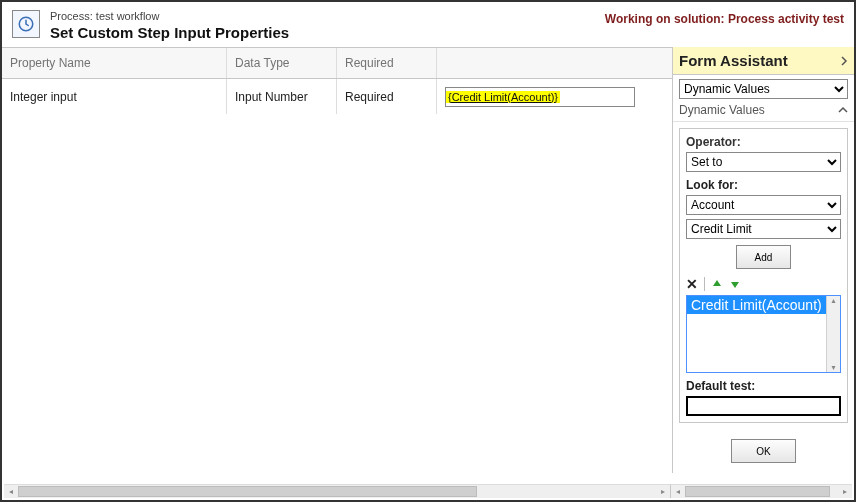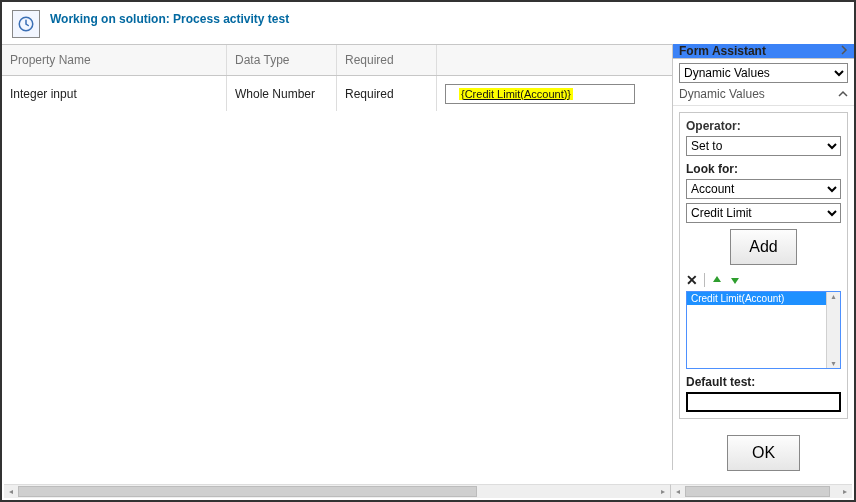--- a/index.html
+++ b/index.html
@@ -38,21 +38,21 @@
   }
   .page-title {
     font-size: 15px;
     font-weight: 600;
     color: #111;
     margin-top: 2px;
   }
   .working-on {
     font-size: 12px;
     font-weight: 600;
-    color: #0369a1;
+    color: #7f1d1d;
     white-space: nowrap;
     padding-top: 2px;
   }
   .main-split {
     display: flex;
     height: calc(100% - 72px);
   }
   .left-panel {
     flex: 1;
     min-width: 0;
@@ -85,40 +85,39 @@
     border-bottom: 1px solid transparent;
   }
   .grid-row .col { padding: 0 8px; font-size: 12px; }
   .value-input-wrap {
     border: 1px solid #888;
     height: 20px;
     width: 190px;
     display: flex;
     align-items: center;
     background: #fff;
-    padding-left: 13px;
   }
   .value-chip {
     background: #ffff00;
     color: #111;
     padding: 0 2px;
     font-size: 11px;
     text-decoration: underline;
   }
   
   .fa-header {
     height: 28px;
-    background: #3b82f6;
+    background: #fef9c3;
     border-bottom: 1px solid #c7c7c7;
     display: flex;
     align-items: center;
     justify-content: space-between;
     padding: 0 6px;
     font-weight: 600;
-    font-size: 12px;
+    font-size: 15px;
   }
   .fa-select {
     width: 100%;
     border: 1px solid #888;
     height: 20px;
     font-size: 12px;
     background: #fff;
   }
   .fa-block {
     padding: 4px 6px 0 6px;
@@ -146,22 +145,22 @@
   .fa-plain-label {
     font-weight: 600;
     font-size: 12px;
     color: #222;
     margin-top: 6px;
     margin-bottom: 3px;
   }
   .btn {
     border: 1px solid #888;
     background: linear-gradient(#fdfdfd, #e6e6e6);
-    height: 36px;
-    font-size: 16px;
+    height: 24px;
+    font-size: 10px;
     cursor: pointer;
     padding: 0 18px;
   }
   .btn-row { text-align: center; margin-top: 6px; }
   .icon-row {
     display: flex;
     align-items: center;
     gap: 6px;
     margin-top: 8px;
   }
@@ -181,21 +180,21 @@
     border: 1px solid #4d90fe;
     height: 78px;
     margin-top: 4px;
     position: relative;
     background: #fff;
     overflow: hidden;
   }
   .list-item-sel {
     background: #1e90ff;
     color: #fff;
-    font-size: 10px;
+    font-size: 14px;
     padding: 1px 4px;
   }
   .scroll-stub {
     position: absolute;
     right: 0; top: 0; bottom: 0;
     width: 14px;
     background: #f0f0f0;
     border-left: 1px solid #d0d0d0;
     display: flex;
     flex-direction: column;
@@ -249,37 +248,44 @@
 </head>
 <body>
 
 <div class="topbar">
   <div class="proc-icon">
     <svg viewBox="0 0 24 24">
         <circle cx="12" cy="12" r="9" fill="none" stroke="#3b6fb5" stroke-width="2"></circle>
         <path d="M12 7v5l3 2" stroke="#3b6fb5" stroke-width="2" fill="none" stroke-linecap="round"></path>
       </svg>
   </div>
+  <div class="top-texts">
+    <div class="proc-line">
+      <span>Process:</span>
+      <span>test workflow</span>
+    </div>
+    <div class="page-title">Set Custom Step Input Properties</div>
+  </div>
   <div class="working-on">
     <span>Working on solution:</span>
     <span>Process activity test</span>
   </div>
 </div>
 
 <div class="main-split">
 
   <div class="left-panel">
     <div class="grid-header">
       <div class="col col-name">Property Name</div>
       <div class="col col-type">Data Type</div>
       <div class="col col-req">Required</div>
     </div>
     <div class="grid-row">
       <div class="col col-name">Integer input</div>
-      <div class="col col-type">Whole Number</div>
+      <div class="col col-type">Input Number</div>
       <div class="col col-req">Required</div>
       <div class="col col-val">
         <div class="value-input-wrap">
           <span class="value-chip">{Credit Limit(Account)}</span>
         </div>
       </div>
     </div>
   </div>
 
   <div class="right-panel">

